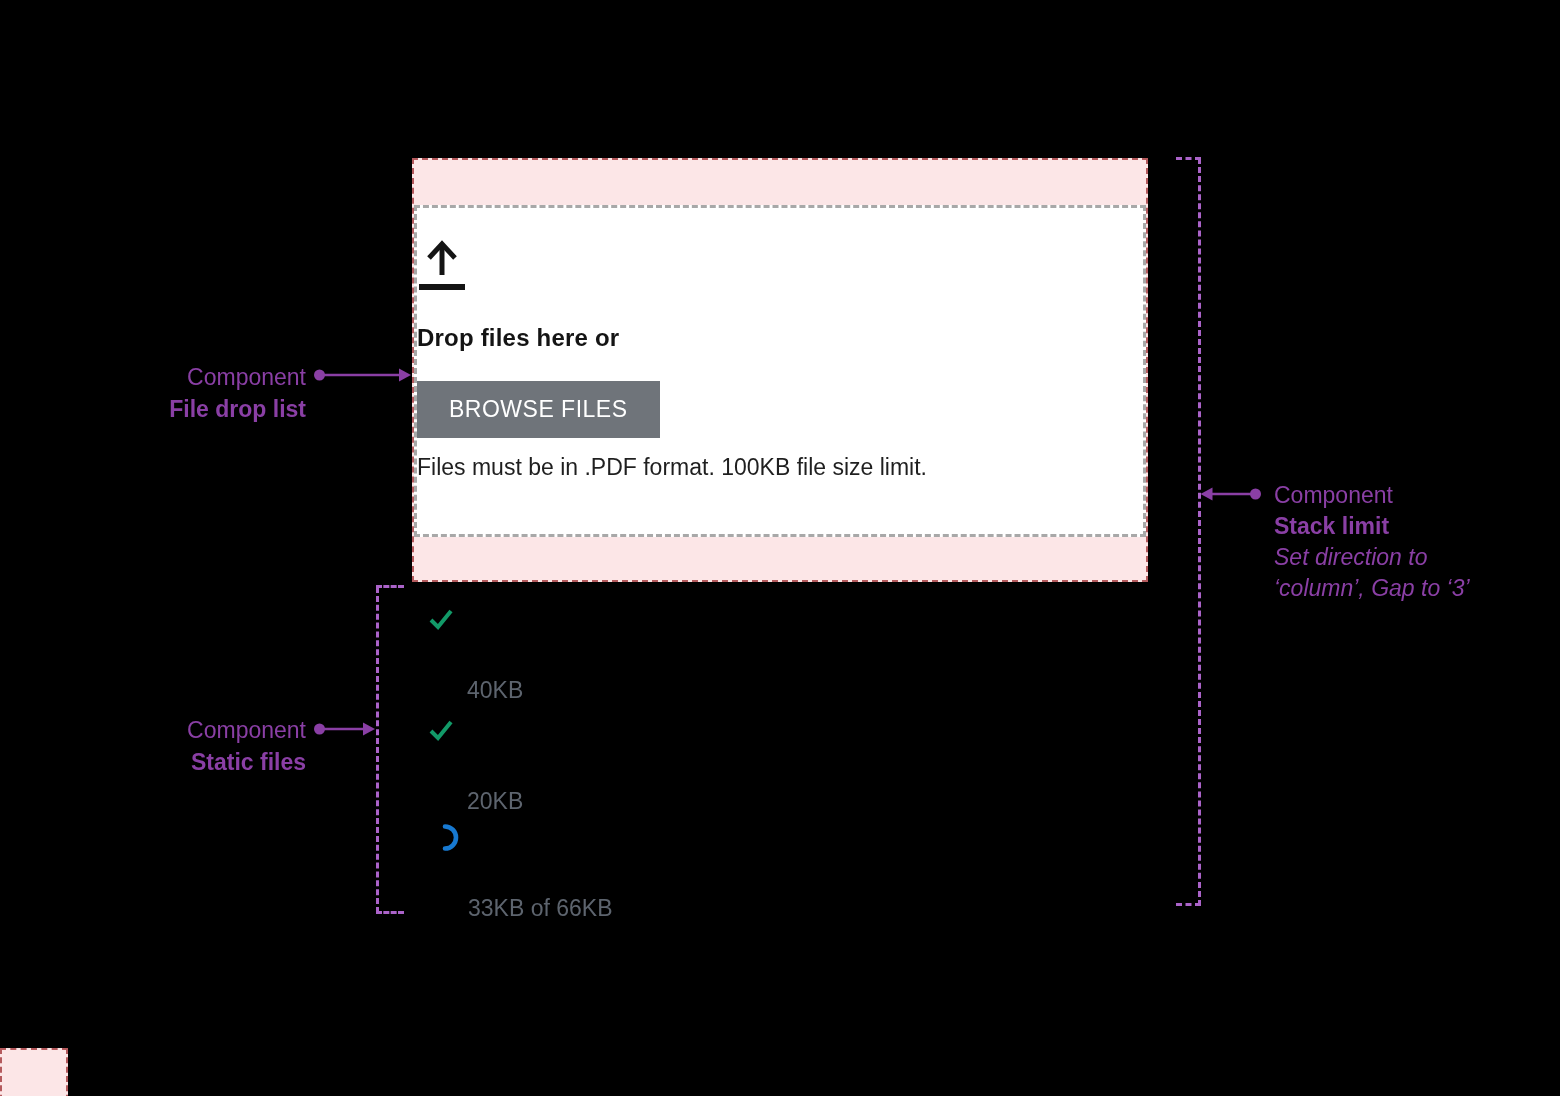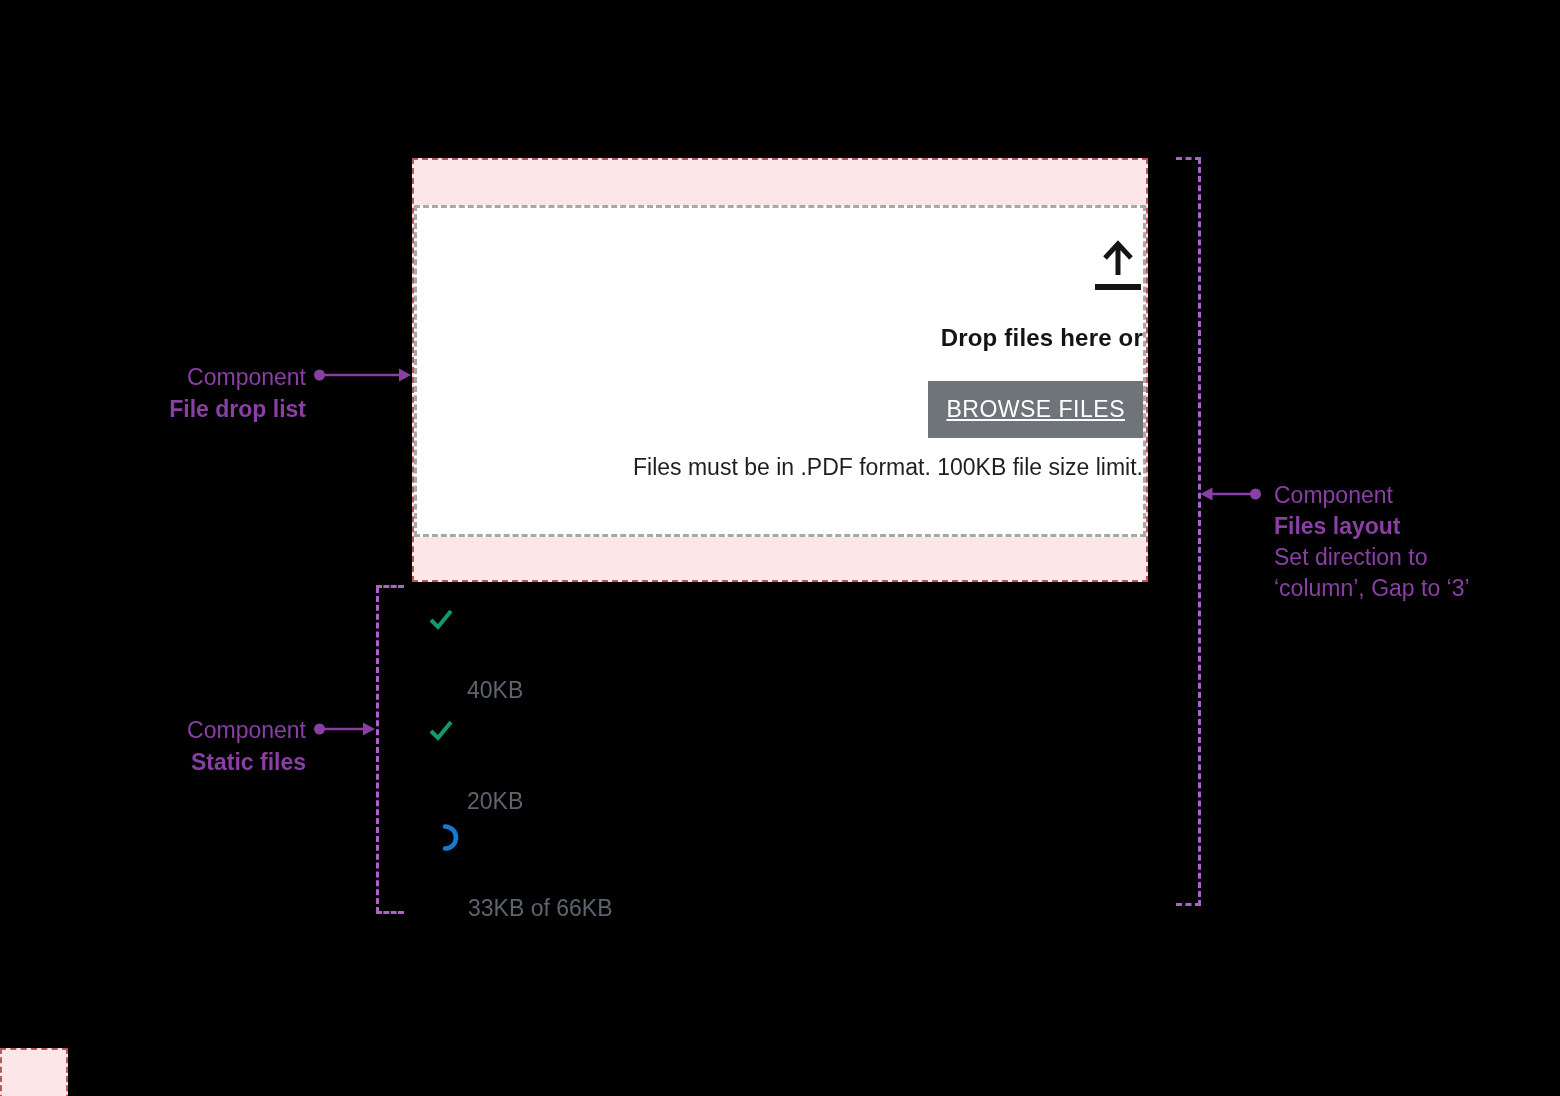--- a/index.html
+++ b/index.html
@@ -8,41 +8,41 @@
     overflow:hidden;font-family:"Liberation Sans",sans-serif;
   }
   
   .dropzone{
     position:absolute;left:412px;top:158px;width:732px;height:420px;
     background:#fce6e7;border:2px dashed #b45a5d;
   }
   .dropzone-inner{
     position:absolute;left:0;right:0;top:45px;bottom:43px;
     background:#ffffff;border:3px dashed #a8a8a8;
-    display:flex;flex-direction:column;align-items:flex-end;
+    display:flex;flex-direction:column;align-items:flex-start;
   }
   .upload-icon{margin-top:28px;}
   .dz-title{margin-top:32px;font-size:24px;font-weight:700;color:#141414;letter-spacing:.2px;}
   .browse-btn{
     margin-top:29px;border:none;background:#6f747a;color:#ffffff;
     font-family:"Liberation Sans",sans-serif;font-size:23px;letter-spacing:.5px;
-    padding:0 18px;height:57px;line-height:57px;cursor:pointer;text-decoration:underline;
+    padding:0 32px;height:57px;line-height:57px;cursor:pointer;
   }
   .dz-note{margin-top:16px;font-size:23px;color:#1f1f1f;}
   
   .li-icon{position:absolute;}
   .li-label{position:absolute;font-size:23px;color:#5d646e;margin-top:32px;}
   
   .vguide{position:absolute;width:0;border-left:3px dashed #ab63c9;}
   .hguide{position:absolute;height:0;border-top:3px dashed #ab63c9;}
   
   .callout{position:absolute;color:#8a3fa5;font-size:23px;line-height:32px;}
   .callout.right-align{text-align:right;}
   .callout .ttl{font-weight:700;}
-  .callout .note{}
+  .callout .note{font-style:italic;}
   .arrow-svg{position:absolute;overflow:visible;}
   
   .pink-swatch{
     position:absolute;left:0px;top:1048px;width:64px;height:58px;
     background:#fce6e7;border:2px dashed #b45a5d;
   }
 </style>
 </head>
 <body>
 
@@ -108,21 +108,21 @@
     <div class="ttl">Static files</div>
   </div>
   <svg class="arrow-svg" style="left:313px;top:720px" width="63" height="18">
     <circle cx="6.5" cy="9" r="5.5" fill="#8a3fa5"></circle>
     <line x1="6.5" y1="9" x2="51" y2="9" stroke="#8a3fa5" stroke-width="2.6"></line>
     <polygon points="50,2.5 62,9 50,15.5" fill="#8a3fa5"></polygon>
   </svg>
 
   <div class="callout" style="left:1274px;top:480px;width:270px;line-height:31px">
     <div>Component</div>
-    <div class="ttl">Files layout</div>
+    <div class="ttl">Stack limit</div>
     <div class="note">Set direction to</div>
     <div class="note">‘column’, Gap to ‘3’</div>
   </div>
   <svg class="arrow-svg" style="left:1200px;top:485px" width="62" height="18">
     <polygon points="12.5,2.5 0.5,9 12.5,15.5" fill="#8a3fa5"></polygon>
     <line x1="12" y1="9" x2="55" y2="9" stroke="#8a3fa5" stroke-width="2.6"></line>
     <circle cx="55.5" cy="9" r="5.5" fill="#8a3fa5"></circle>
   </svg>
 
   <div class="pink-swatch"></div>

